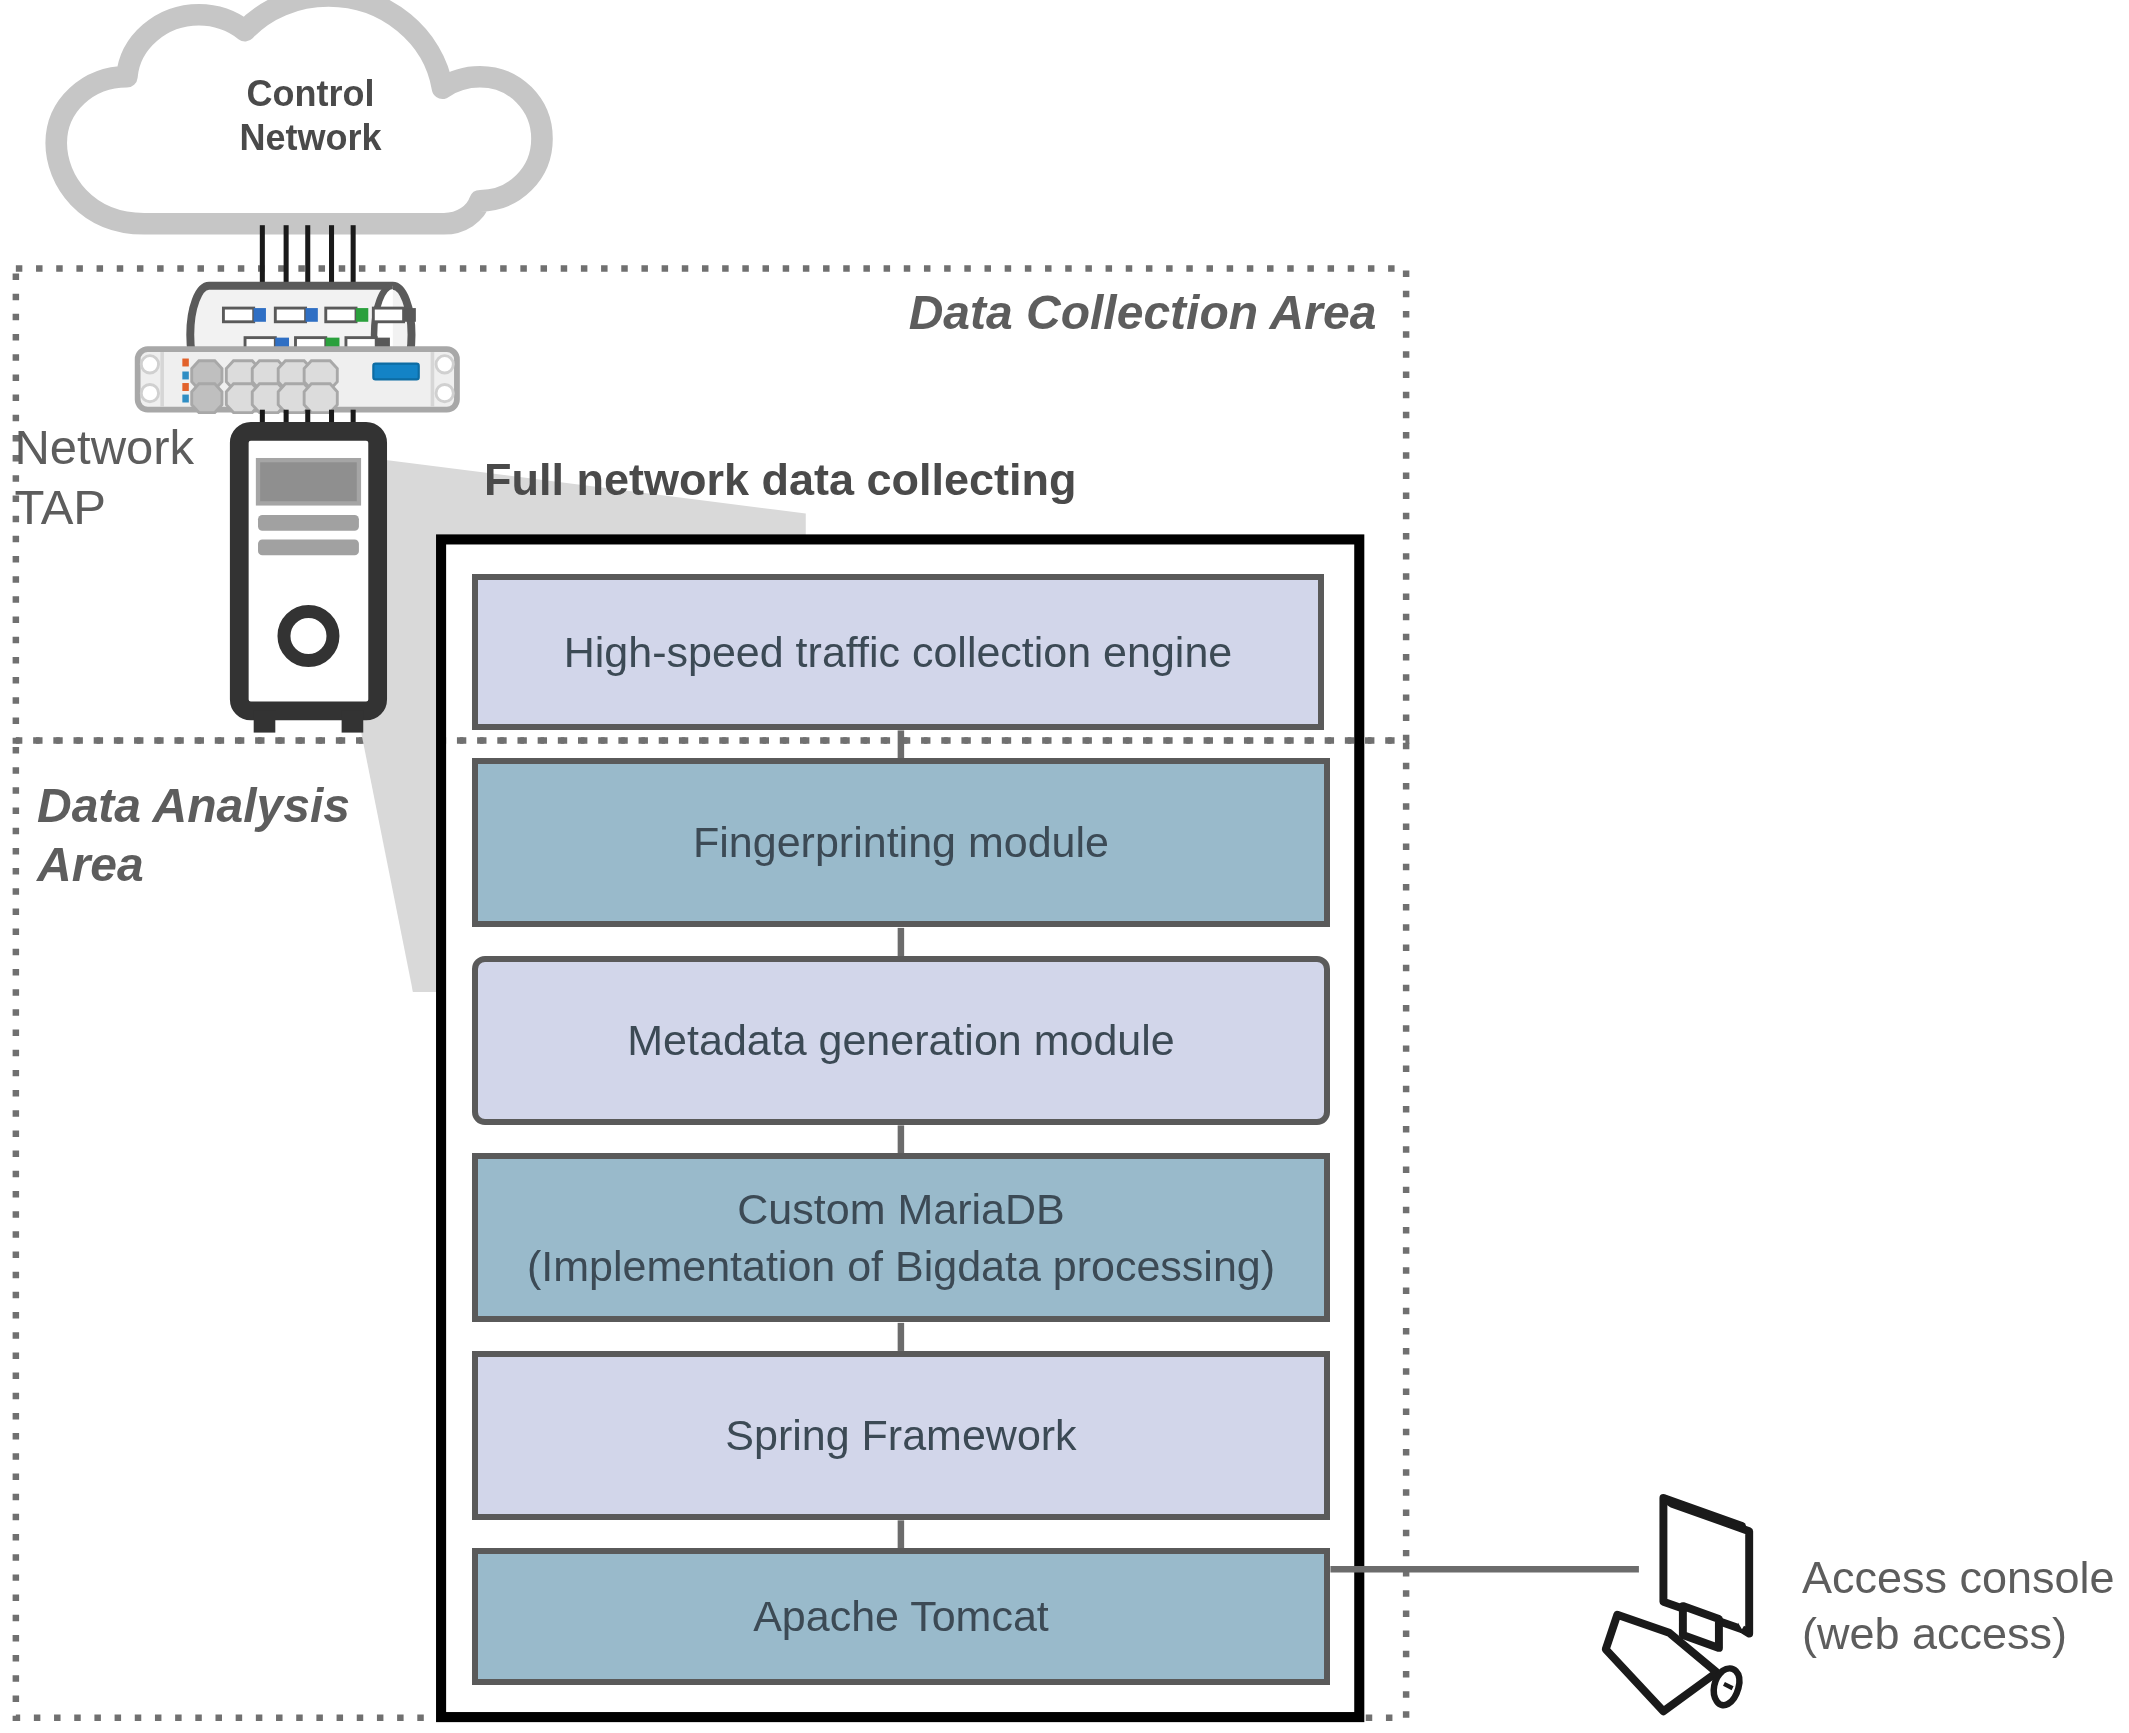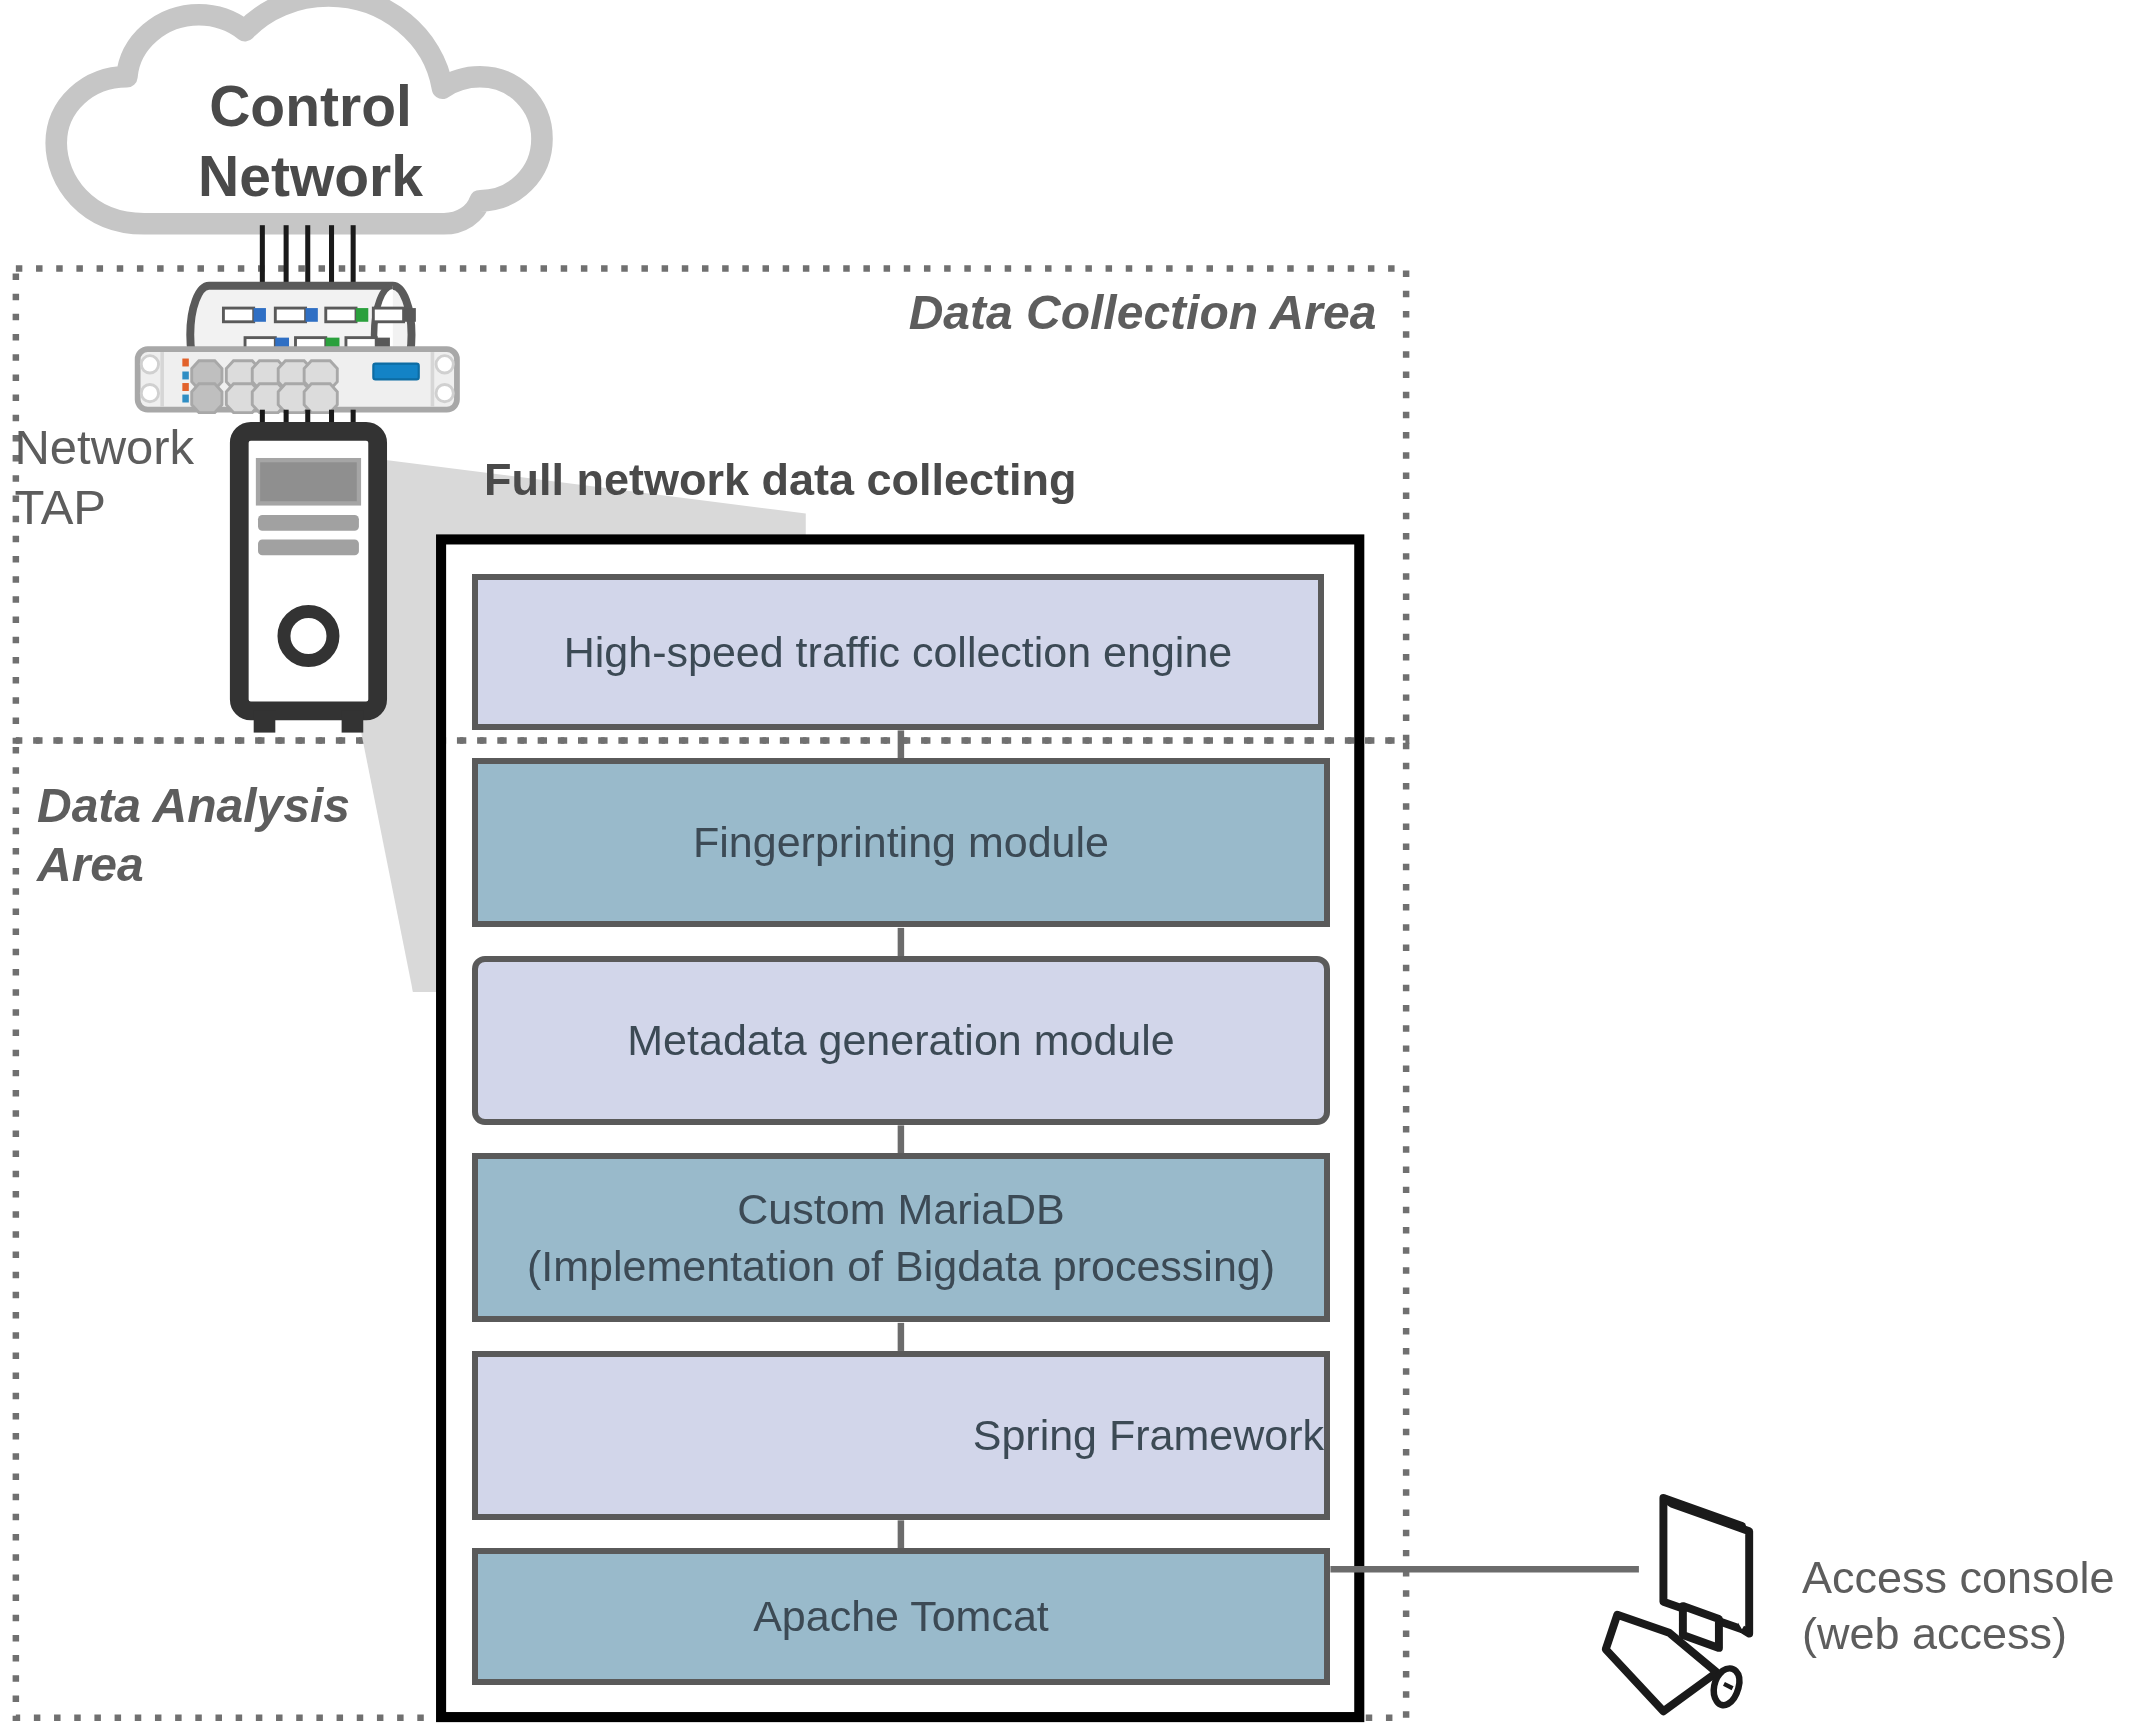--- a/index.html
+++ b/index.html
@@ -3,21 +3,21 @@
 <meta charset="utf-8">
 <style>
   html,body{margin:0;padding:0;background:#fff;}
   body{width:2129px;height:1734px;font-family:"Liberation Sans",sans-serif;overflow:hidden;}
   #stage{position:relative;width:2129px;height:1734px;}
   svg.layer{position:absolute;left:0;top:0;width:2129px;height:1734px;}
 
   .txt{position:absolute;color:#565656;white-space:pre;}
 
   #cloud-label{left:141px;top:72px;width:339px;text-align:center;
-    font-size:57px;font-weight:bold;color:#4a4a4a;line-height:1.22;}
+    font-size:36px;font-weight:bold;color:#4a4a4a;line-height:1.22;}
 
   #tap-label{left:14.4px;top:418px;width:216px;text-align:left;
     font-size:49px;color:#5d5d5d;line-height:1.22;}
 
   #collection-area-label{left:894px;top:285px;width:497px;text-align:center;
     font-size:48px;font-weight:bold;font-style:italic;color:#5d5d5d;}
 
   #analysis-area-label{left:37px;top:777px;width:375px;text-align:left;
     font-size:48px;font-weight:bold;font-style:italic;color:#5d5d5d;line-height:1.22;}
 
@@ -202,21 +202,21 @@
 
   <div class="stackbox" style="left:472px;top:956px;width:858px;height:169px;background:#d2d6ea;border-radius:13px;">
     <span class="label">Metadata generation module</span>
   </div>
 
   <div class="stackbox" style="left:472px;top:1153px;width:858px;height:169px;background:#99bacb;">
     <span class="label">Custom MariaDB
 (Implementation  of Bigdata processing)</span>
   </div>
 
-  <div class="stackbox" style="left:472px;top:1351px;width:858px;height:169px;background:#d2d6ea;justify-content:flex-end;">
+  <div class="stackbox" style="left:472px;top:1351px;width:858px;height:169px;background:#d2d6ea;">
     <span class="label">Spring  Framework</span>
   </div>
 
   <div class="stackbox" style="left:472px;top:1548px;width:858px;height:137px;background:#99bacb;">
     <span class="label">Apache Tomcat</span>
   </div>
 
 </div>
 
 

